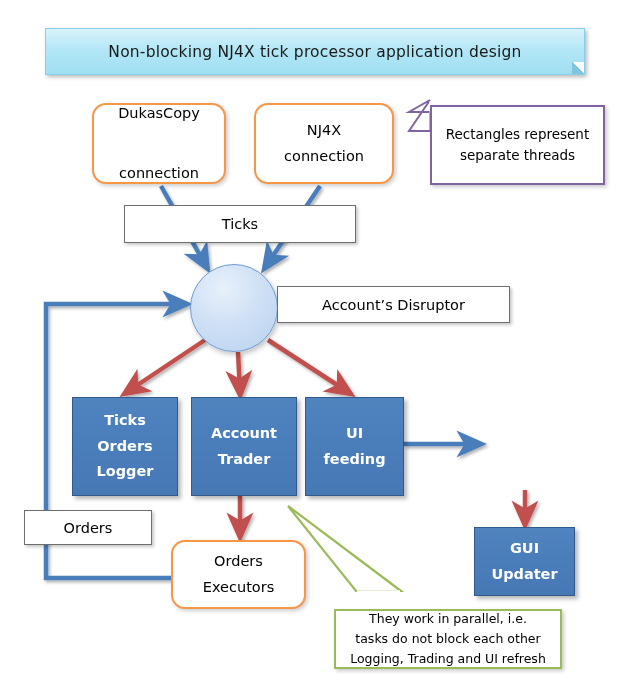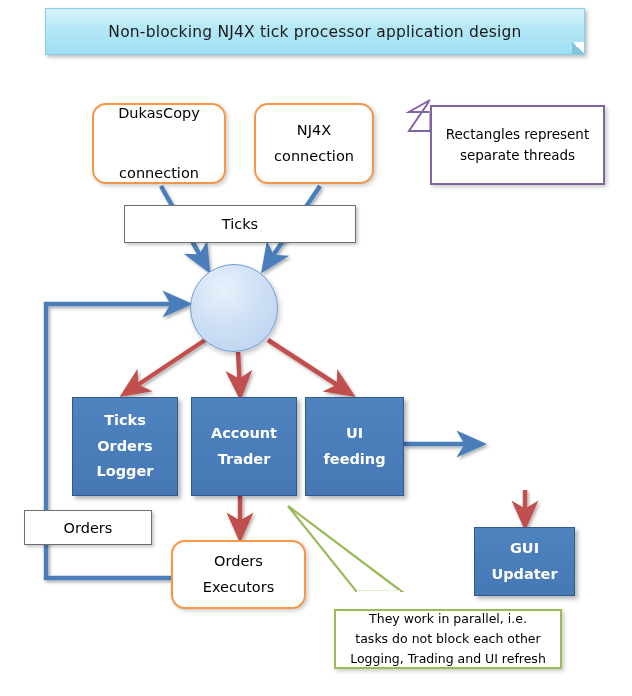--- a/index.html
+++ b/index.html
@@ -31,21 +31,21 @@
     display: flex;
     flex-direction: column;
     align-items: center;
     justify-content: center;
     text-align: center;
   }
 
   
   .title-banner {
     left: 45px;
-    top: 8px;
+    top: 28px;
     width: 540px;
     height: 47px;
     background: linear-gradient(to bottom, #d8f3fb 0%, #b3e7f6 45%, #9fdff2 100%);
     border: 1px solid #86cfe6;
     color: #1a1a1a;
     font-size: 15.5px;
     letter-spacing: 0.2px;
     box-shadow: 2px 2px 4px rgba(0,0,0,0.28);
   }
   .title-banner .fold {
@@ -63,21 +63,21 @@
   .orange-box {
     background: #ffffff;
     border: 2.5px solid #f79646;
     border-radius: 14px;
     color: #000000;
     font-size: 14.5px;
     line-height: 1.75;
     box-shadow: 2px 2px 4px rgba(0,0,0,0.20);
   }
   .box-dukascopy { left: 92px;  top: 103px; width: 134px; height: 81px; gap: 35px; }
-  .box-nj4x      { left: 254px; top: 103px; width: 120px; height: 81px; }
+  .box-nj4x      { left: 254px; top: 103px; width: 140px; height: 81px; }
   .box-orders-exec { left: 171px; top: 540px; width: 135px; height: 69px; font-size: 14.5px; }
 
   
   .label-box {
     background: #ffffff;
     border: 1px solid #6e6e6e;
     color: #000000;
     font-size: 14.5px;
     box-shadow: 2px 2px 3px rgba(0,0,0,0.22);
   }
@@ -216,20 +216,23 @@
   <div class="node orange-box box-nj4x">
     <span class="node-line">NJ4X</span>
     <span class="node-line">connection</span>
   </div>
 
   <div class="node label-box box-ticks-label">
     <span>Ticks</span>
   </div>
 
   <div class="node disruptor-circle"></div>
+  <div class="node label-box box-disruptor">
+    <span>Account’s Disruptor</span>
+  </div>
 
   <div class="node blue-box box-logger">
     <span class="node-line">Ticks</span>
     <span class="node-line">Orders</span>
     <span class="node-line">Logger</span>
   </div>
 
   <div class="node blue-box box-uifeed">
     <span class="node-line">UI</span>
     <span class="node-line">feeding</span>

